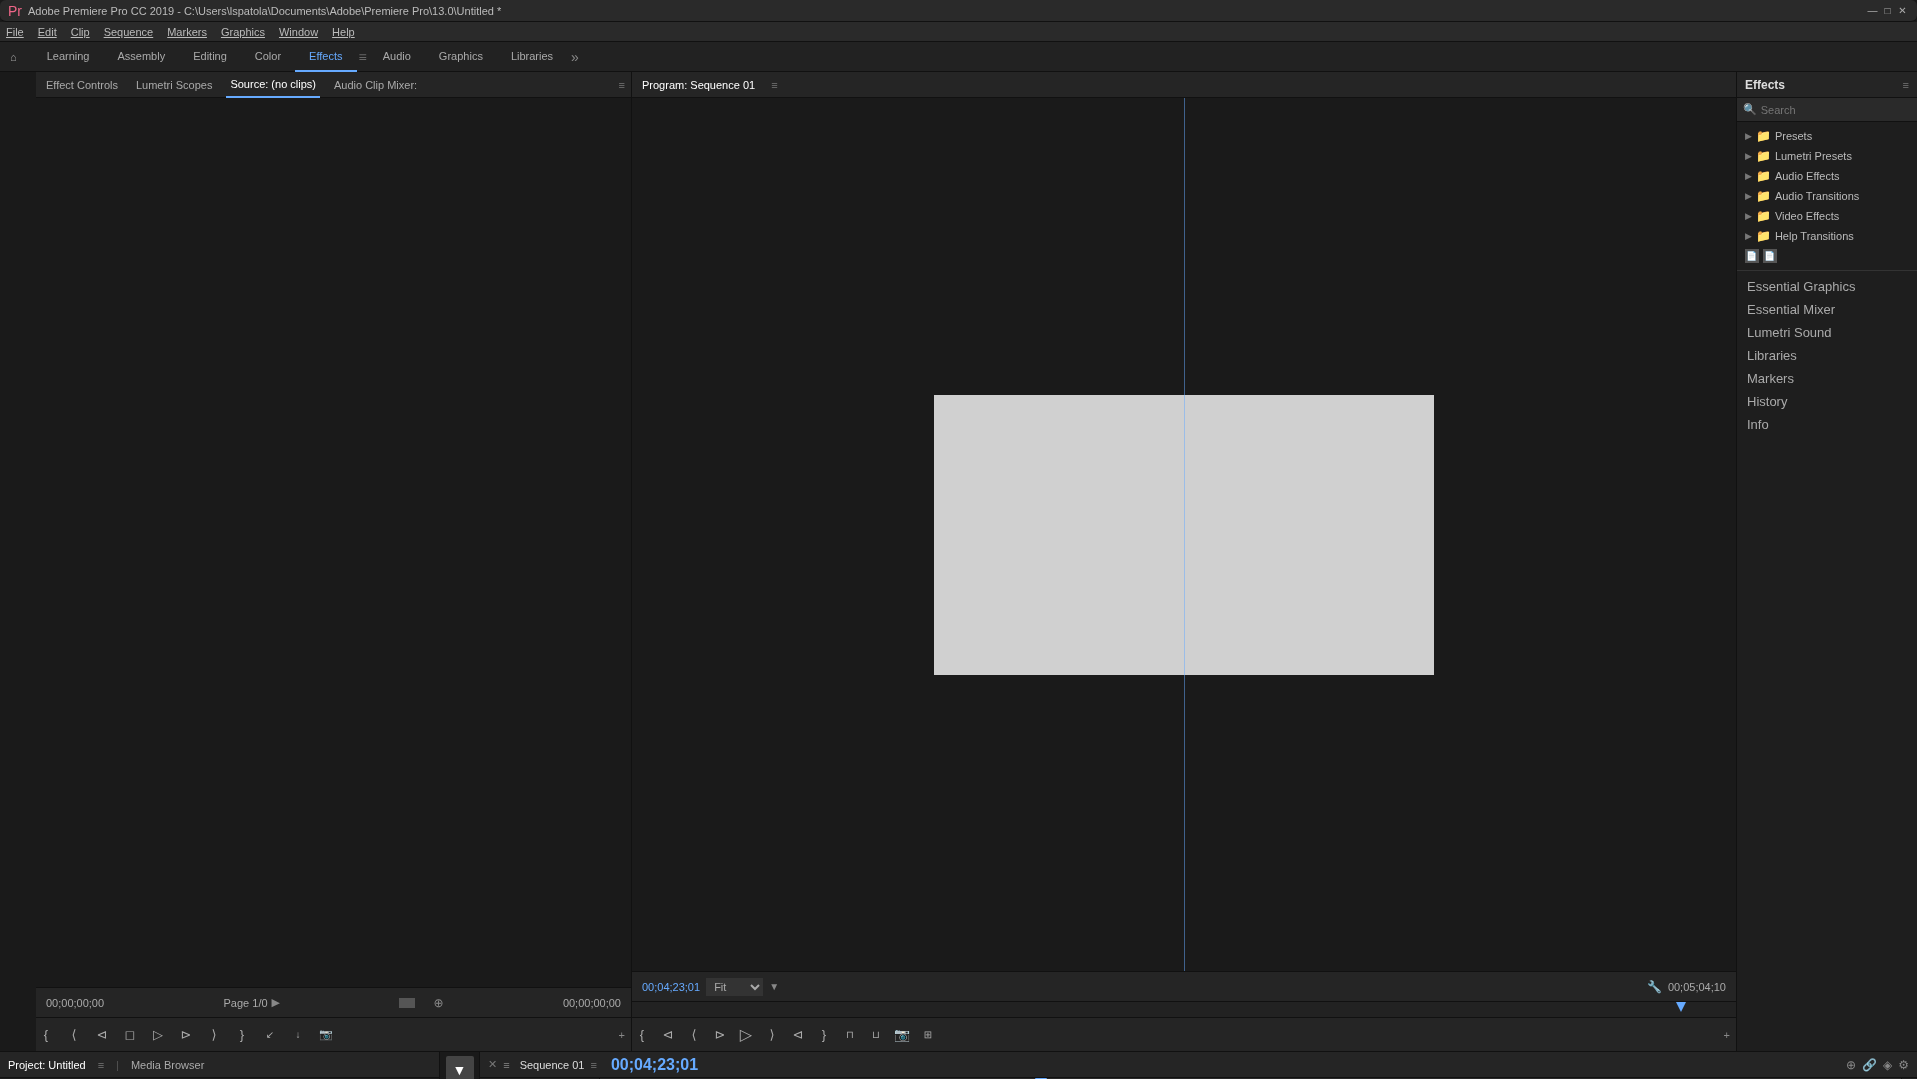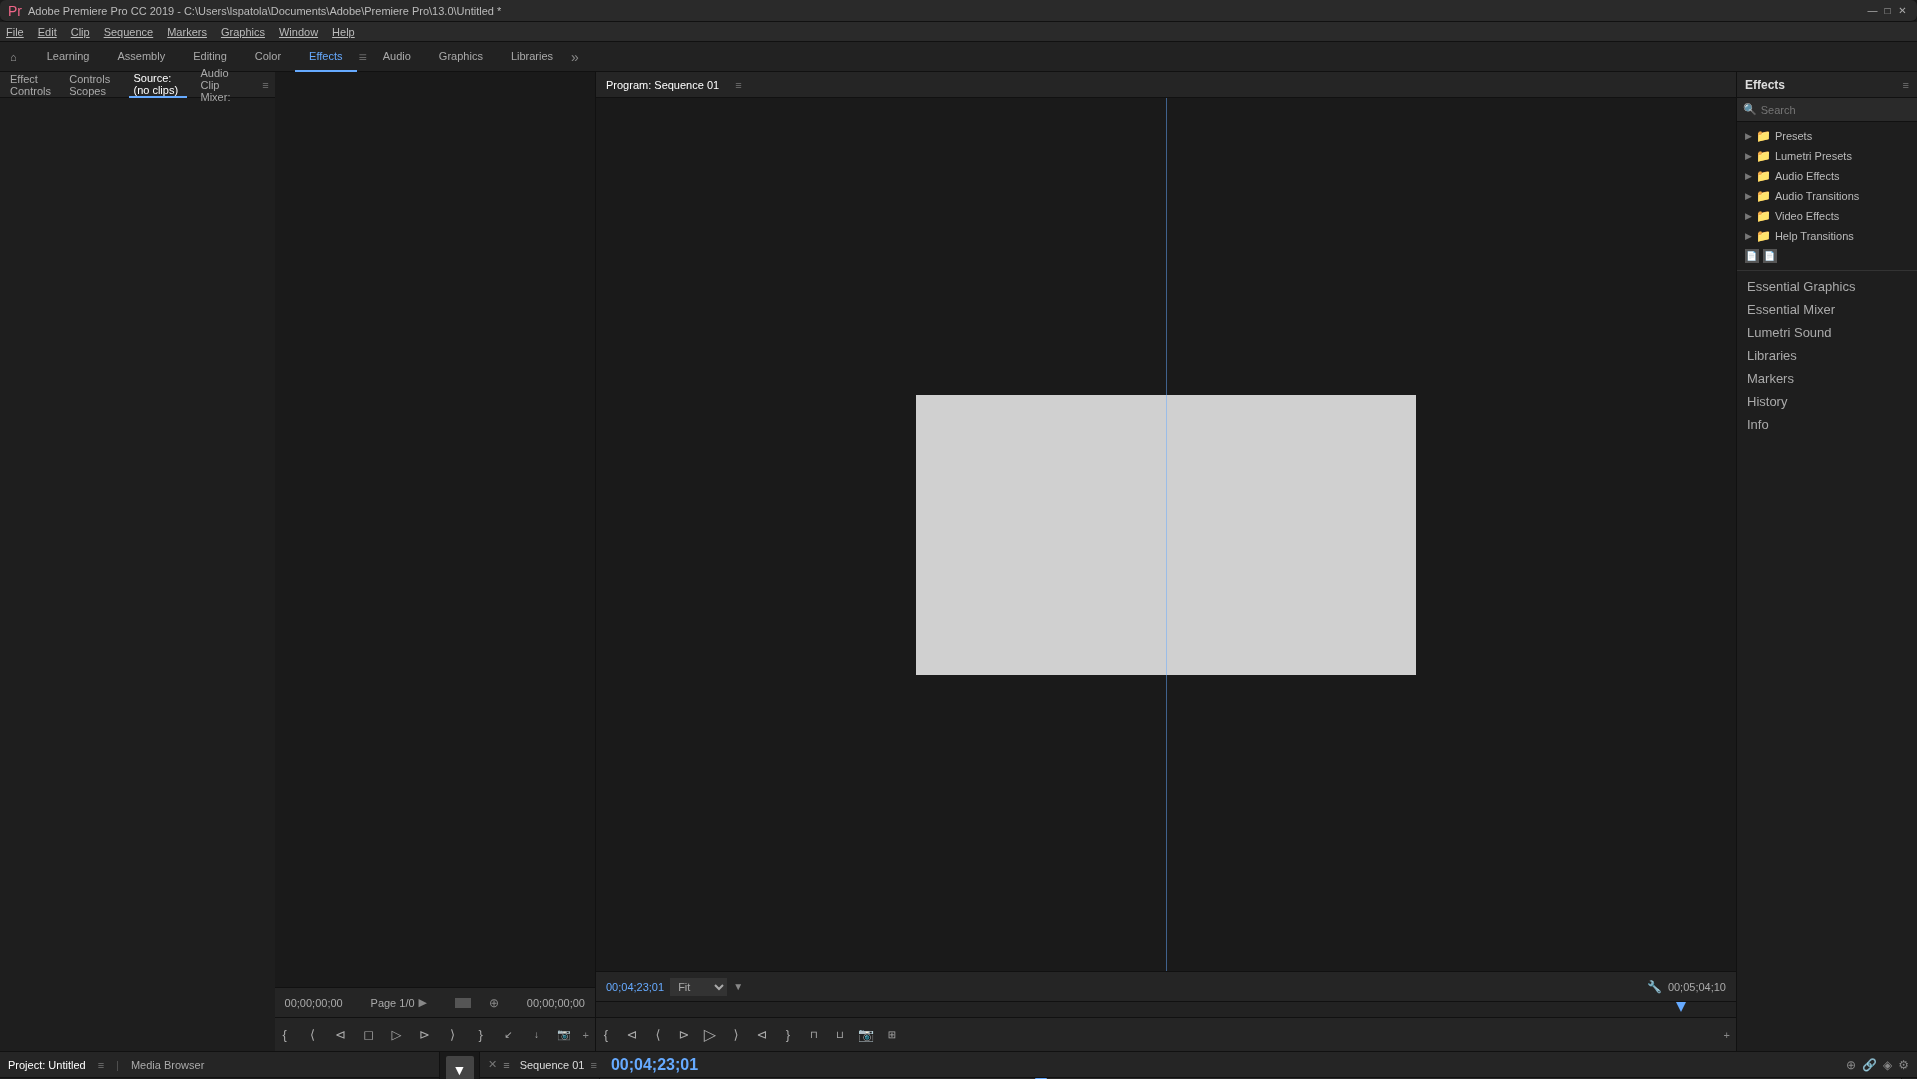--- a/index.html
+++ b/index.html
@@ -105,21 +105,22 @@
       
     }
 
     
     #left-panel {
       width: 596px;
       min-width: 596px;
       background: #1e1e1e;
       border-right: 1px solid #111;
       display: flex;
-      flex-direction: row;
+      flex-direction: column;
+      margin-left: 36px;
     }
     .panel-tabs {
       height: 26px;
       background: #252525;
       display: flex;
       align-items: center;
       padding: 0 6px;
       border-bottom: 1px solid #111;
       gap: 10px;
     }
@@ -626,21 +627,21 @@
   <div class="ws-tab">Graphics</div>
   <div class="ws-tab">Libraries</div>
   <span id="ws-more">»</span>
 </div>
 
 <div id="main-layout">
 
   <div id="left-panel">
     <div class="panel-tabs">
       <span class="panel-tab">Effect Controls</span>
-      <span class="panel-tab">Controls Scopes</span>
+      <span class="panel-tab">Lumetri Scopes</span>
       <span class="panel-tab active">Source: (no clips)</span>
       <span class="panel-tab">Audio Clip Mixer:</span>
       <span class="panel-tab-menu">≡</span>
     </div>
     <div id="source-panel-area">
       <div id="source-empty"></div>
       <div id="source-timecode-bar">
         <span class="tc">00;00;00;00</span>
         <div id="source-page-indicator">
           <span>Page 1/0</span>

